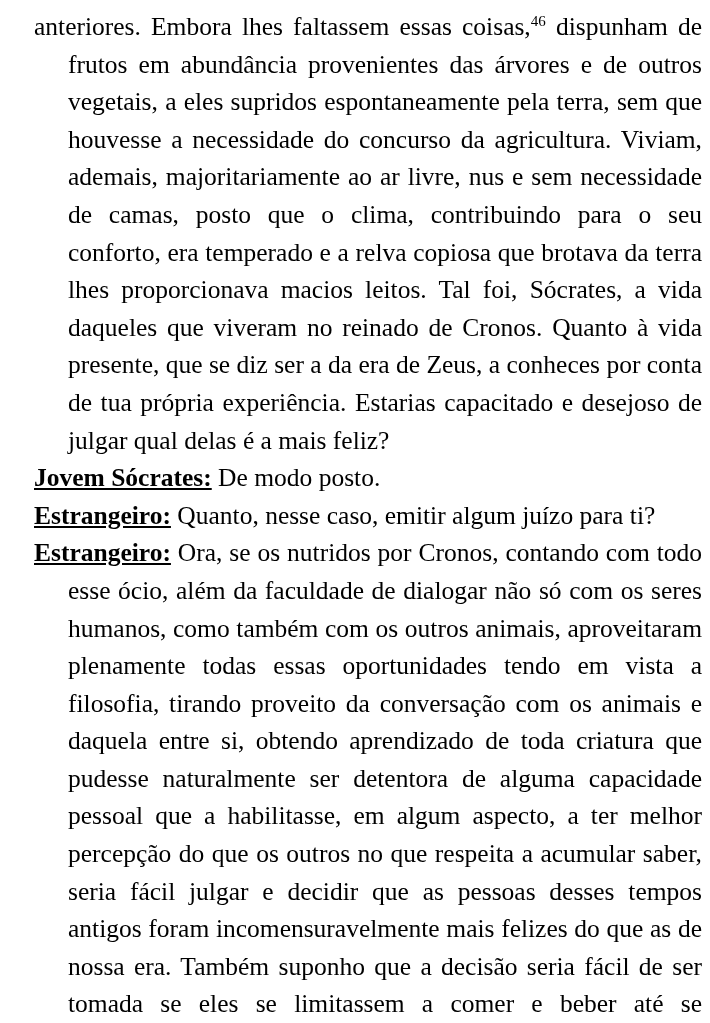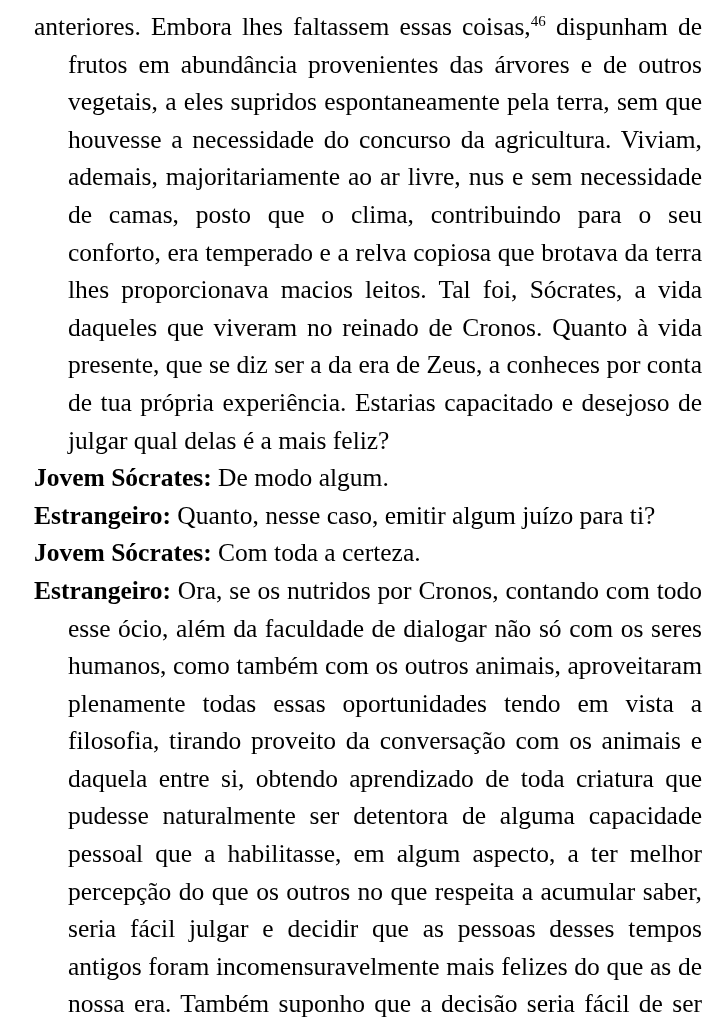--- a/index.html
+++ b/index.html
@@ -34,20 +34,21 @@
     line-height: 37.6px;
     text-align: justify;
     margin: 0;
     padding-left: 0;
   }
   .speech .body {
     display: inline;
   }
   .speaker {
     font-weight: bold;
+    text-decoration: underline;
   }
   
   .hang {
     padding-left: 34px;
     text-indent: -34px;
   }
   sup.fn {
     font-size: 15px;
     line-height: 0;
     vertical-align: super;
@@ -58,21 +59,20 @@
     text-indent: -34px;
   }
 </style>
 </head>
 <body>
 
 <div class="page">
 
   <p class="para block-indent"><span>anteriores. Embora lhes faltassem essas coisas,</span><sup class="fn">46</sup><span> dispunham de frutos em abundância provenientes das árvores e de outros vegetais, a eles supridos espontaneamente pela terra, sem que houvesse a necessidade do concurso da agricultura. Viviam, ademais, majoritariamente ao ar livre, nus e sem necessidade de camas, posto que o clima, contribuindo para o seu conforto, era temperado e a relva copiosa que brotava da terra lhes proporcionava macios leitos. Tal foi, Sócrates, a vida daqueles que viveram no reinado de Cronos. Quanto à vida presente, que se diz ser a da era de Zeus, a conheces por conta de tua própria experiência. Estarias capacitado e desejoso de julgar qual delas é a mais feliz?</span></p>
 
-  <p class="speech hang"><span class="speaker">Jovem Sócrates:</span><span class="body"> De modo algum.</span></p>
+  <p class="speech hang"><span class="speaker">Jovem Sócrates:</span><span class="body"> De modo posto.</span></p>
 
   <p class="speech hang"><span class="speaker">Estrangeiro:</span><span class="body"> Quanto, nesse caso, emitir algum juízo para ti?</span></p>
 
-  <p class="speech hang"><span class="speaker">Jovem Sócrates:</span><span class="body"> Com toda a certeza.</span></p>
 
   <p class="speech hang"><span class="speaker">Estrangeiro:</span><span class="body"> Ora, se os nutridos por Cronos, contando com todo esse ócio, além da faculdade de dialogar não só com os seres humanos, como também com os outros animais, aproveitaram plenamente todas essas oportunidades tendo em vista a filosofia, tirando proveito da conversação com os animais e daquela entre si, obtendo aprendizado de toda criatura que pudesse naturalmente ser detentora de alguma capacidade pessoal que a habilitasse, em algum aspecto, a ter melhor percepção do que os outros no que respeita a acumular saber, seria fácil julgar e decidir que as pessoas desses tempos antigos foram incomensuravelmente mais felizes do que as de nossa era. Também suponho que a decisão seria fácil de ser tomada se eles se limitassem a comer e beber até se empanturrarem, e se restringissem a uma tagarelice mútua e com os animais, em uma permuta das histórias que até os dias de hoje são relatadas a respeito deles.</span></p>
 
 </div>
 
 </body></html>

